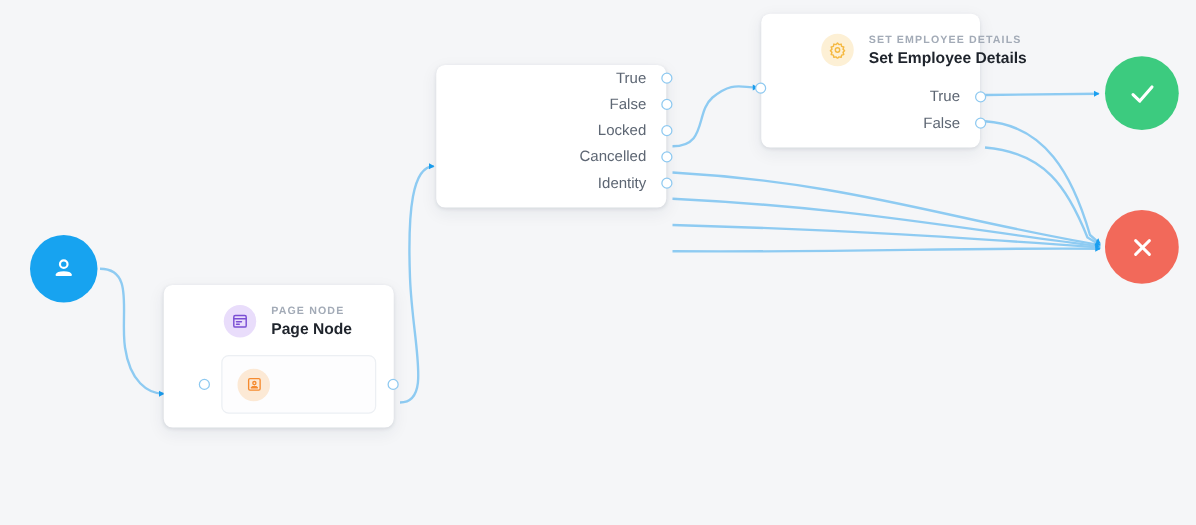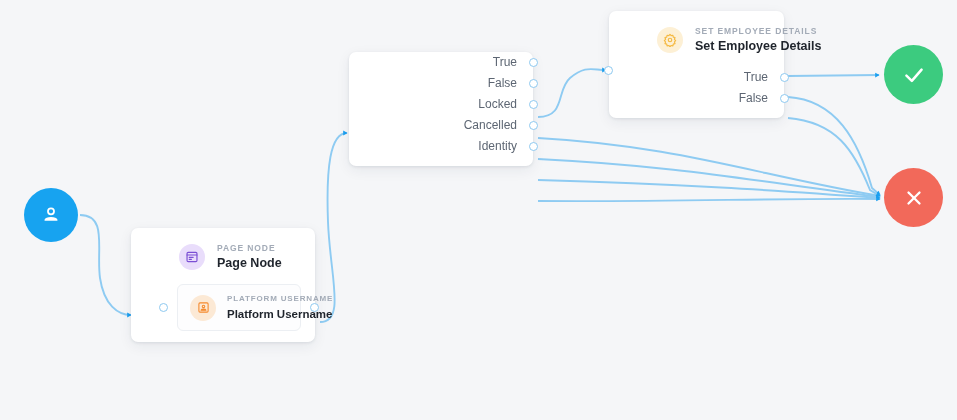--- a/index.html
+++ b/index.html
@@ -147,24 +147,20 @@
     <div class="field">
       <span class="field-port left"></span>
       <span class="field-port right"></span>
       <span class="node-icon" style="background:#fce9d5;">
         <svg width="13" height="13" viewBox="0 0 24 24" fill="none" stroke="#f58a2e" stroke-width="2" stroke-linecap="round" stroke-linejoin="round">
           <rect x="3.5" y="3.5" width="17" height="17" rx="2"></rect>
           <circle cx="12" cy="10" r="2.3"></circle>
           <path d="M7.5 17 C8.6 14.2 15.4 14.2 16.5 17 Z" fill="#f58a2e" stroke="#f58a2e"></path>
         </svg>
       </span>
-      <span class="head-text">
-        <span class="kicker">PLATFORM USERNAME</span>
-        <span class="title">Platform Username</span>
-      </span>
     </div>
 
   </div>
 
   <div class="card" style="left:349px; top:52px; width:184px;">
     <div class="ports">
       <div class="port-row">
         <span class="port-label">True</span>
         <span class="port-dot"></span>
       </div>

